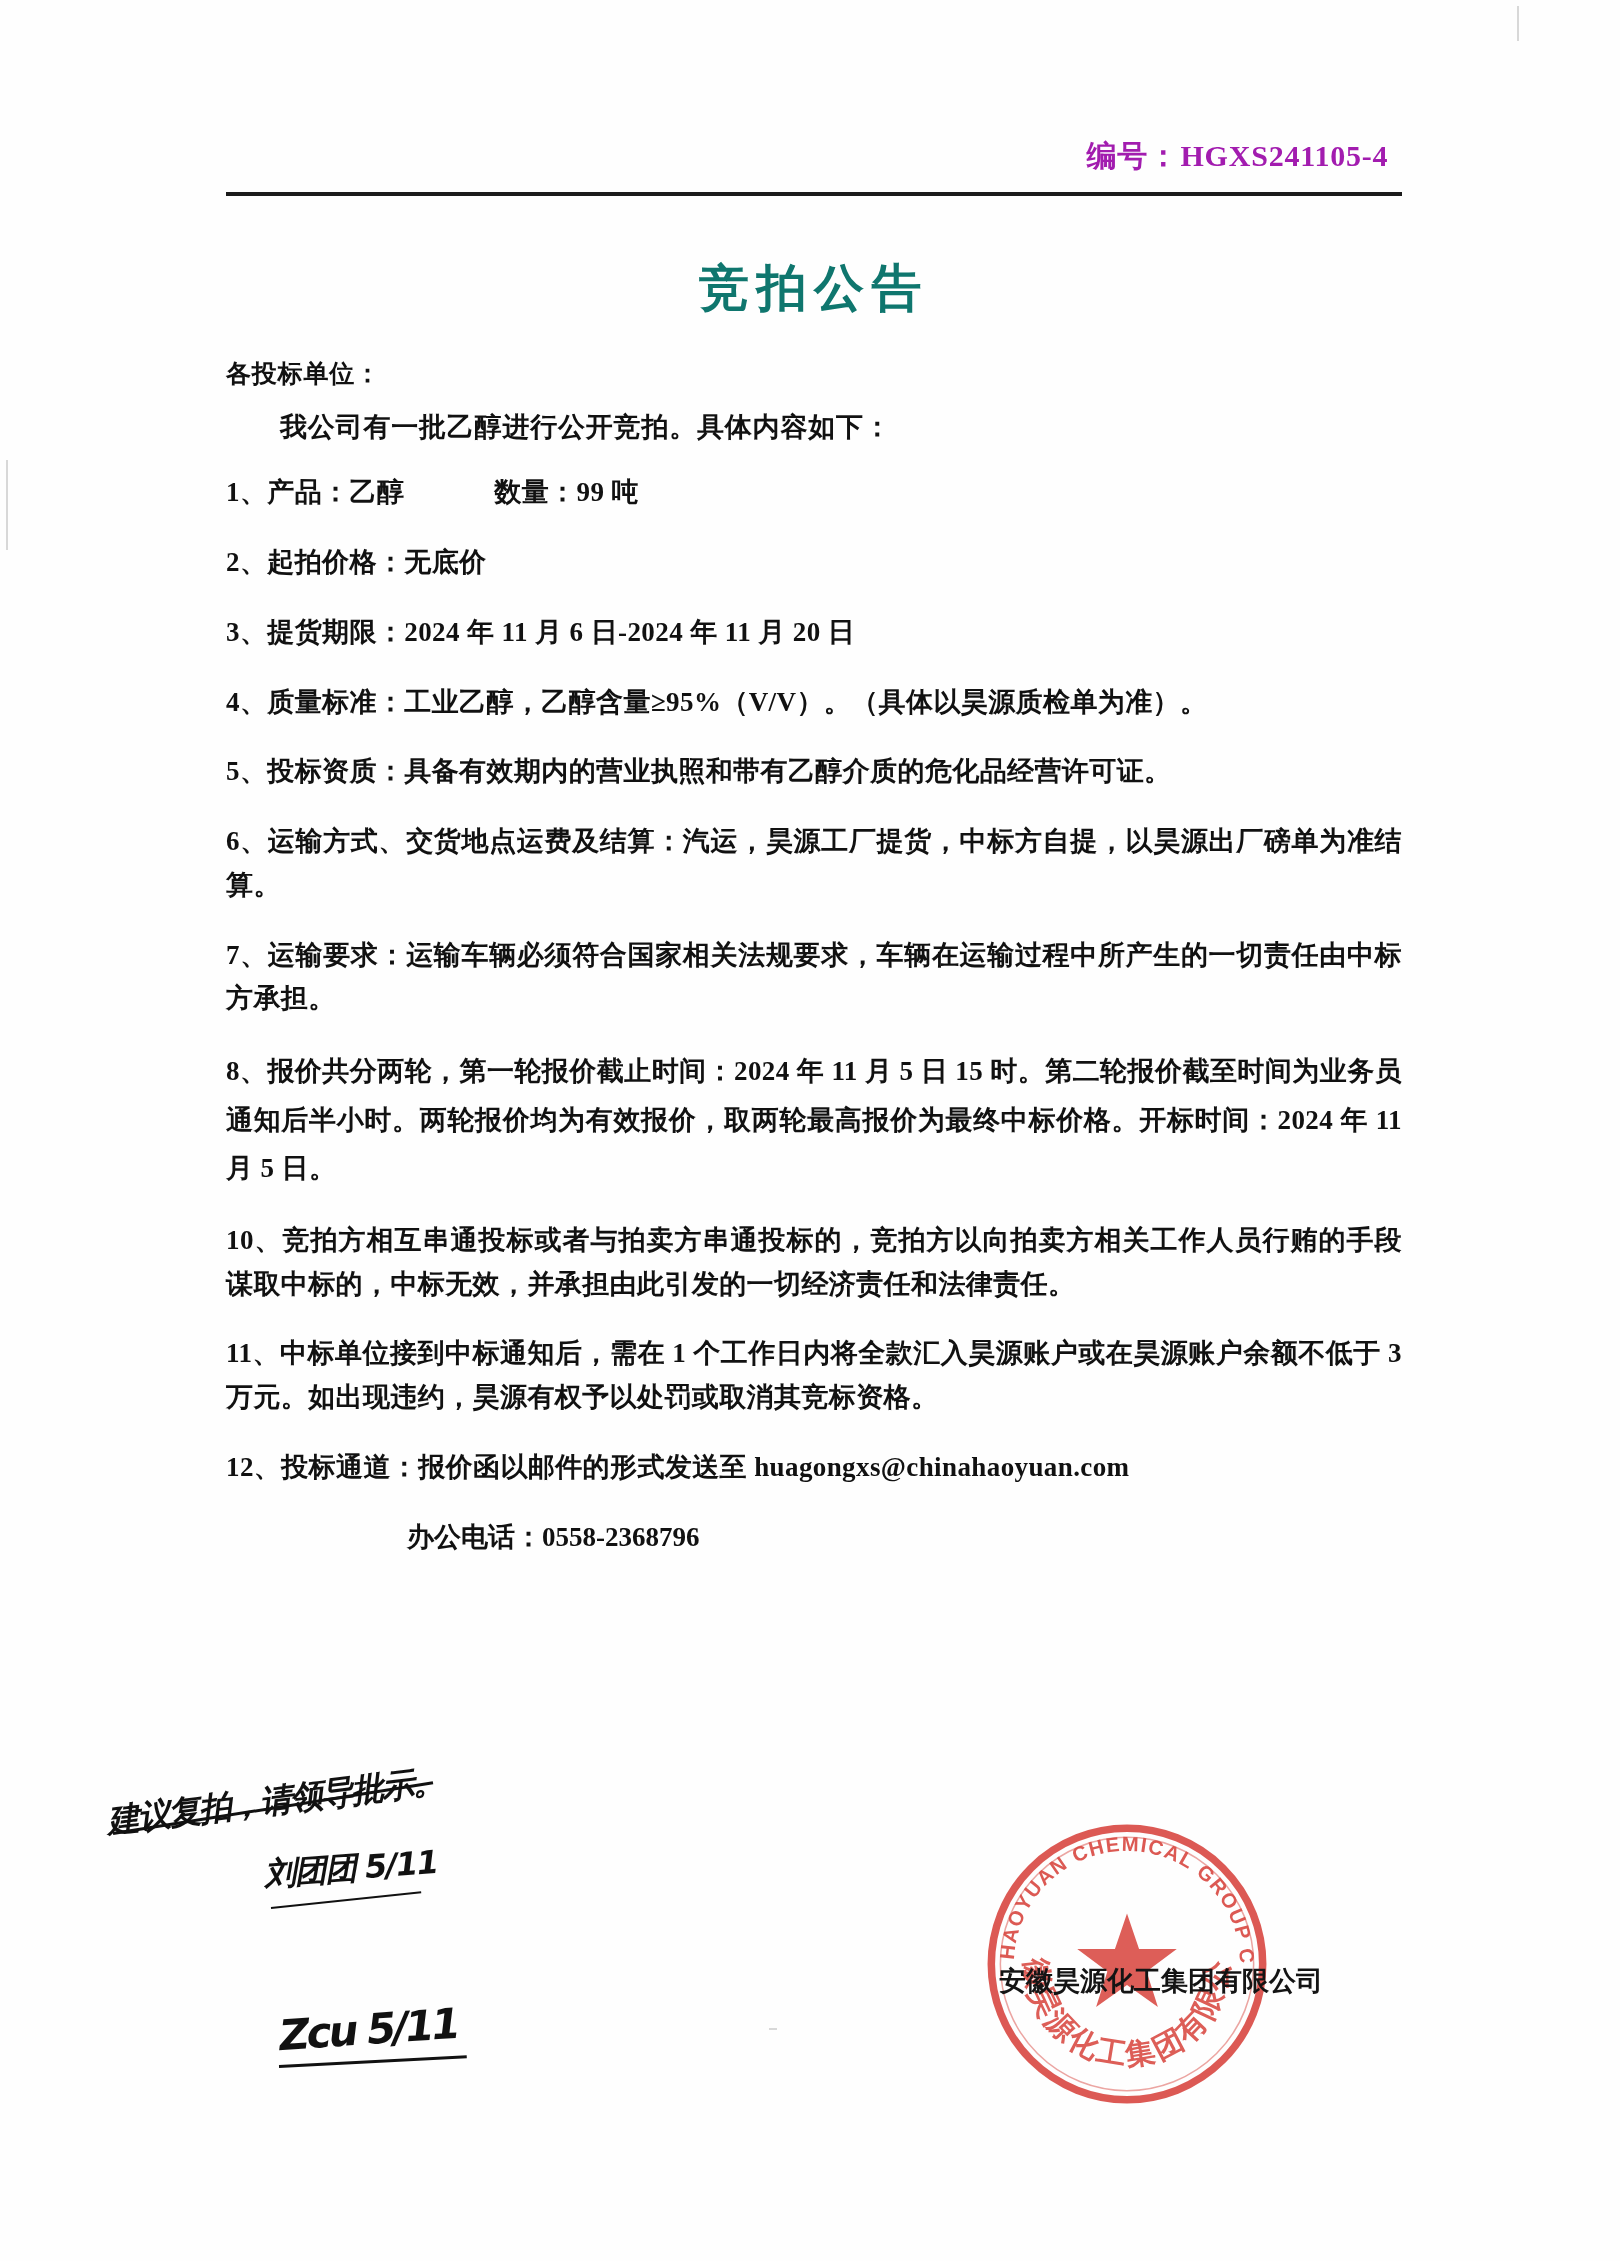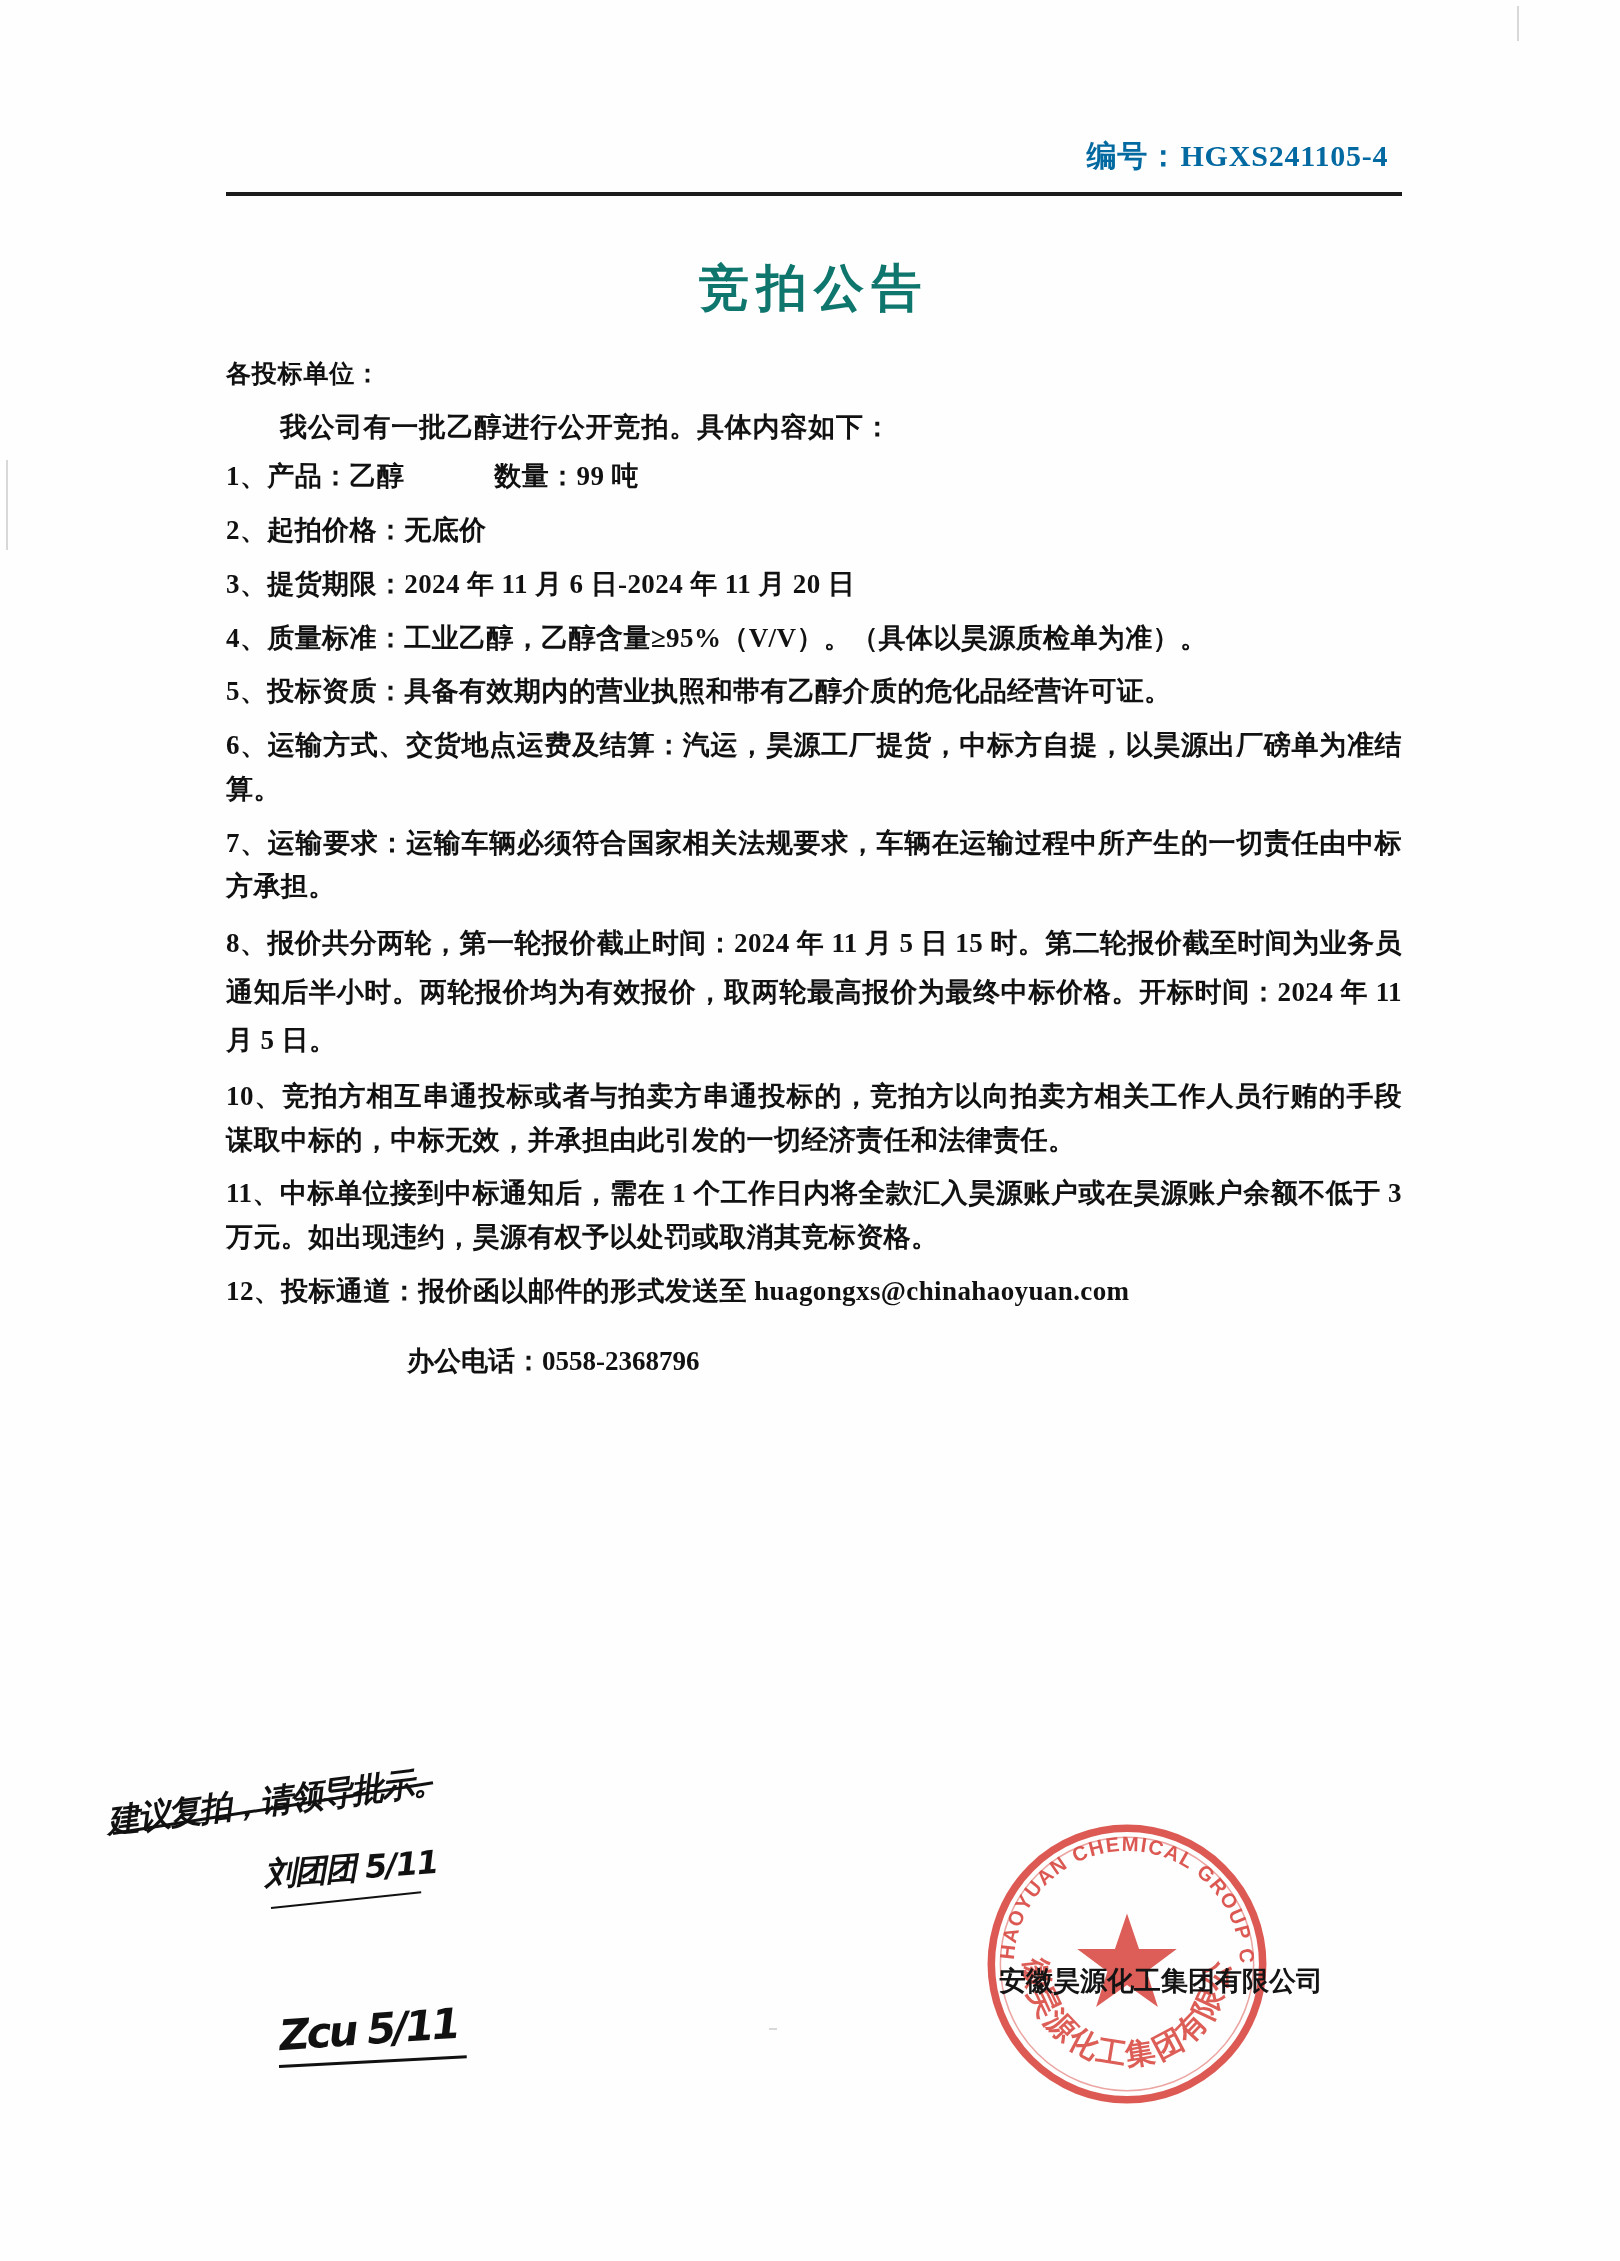--- a/index.html
+++ b/index.html
@@ -28,21 +28,21 @@
     left: 226px;
     top: 136px;
     width: 1176px;
   }
   .docnum-row {
     text-align: right;
     font-size: 30px;
     letter-spacing: 0.8px;
     font-family: "Liberation Serif", serif;
     font-weight: 700;
-    color: #0369a1;
+    color: #a21caf;
     padding-right: 13.6px;
   }
   .docnum-row .label { margin-right: 1.5px; }
   .rule {
     margin-top: 15px;
     height: 3.8px;
     background: #1b1b1b;
     width: 100%;
   }
   .title {
@@ -61,21 +61,21 @@
     letter-spacing: 0.8px;
   }
   .lead {
     margin-top: 19.6px;
     text-indent: 54px;
     font-size: 27px;
     font-weight: 700;
     letter-spacing: 0.8px;
   }
   .clause {
-    margin-top: 10px;
+    margin-top: 26px;
     font-size: 27px;
     font-weight: 700;
     line-height: 1.62;
     letter-spacing: 0.4px;
     text-align: justify;
   }
   .clause.wide { line-height: 1.8; }
   .qty-gap { display: inline-block; width: 90px; }
   .contacts {
     margin-top: 81px;

